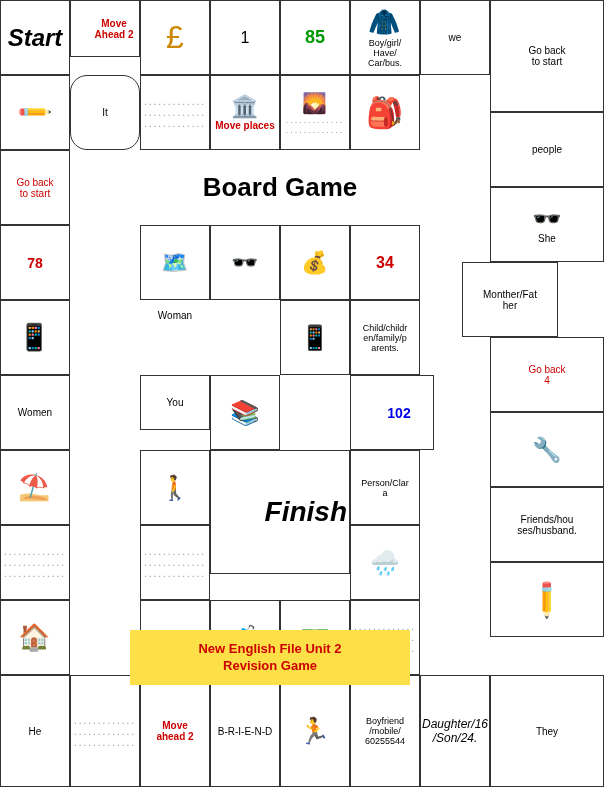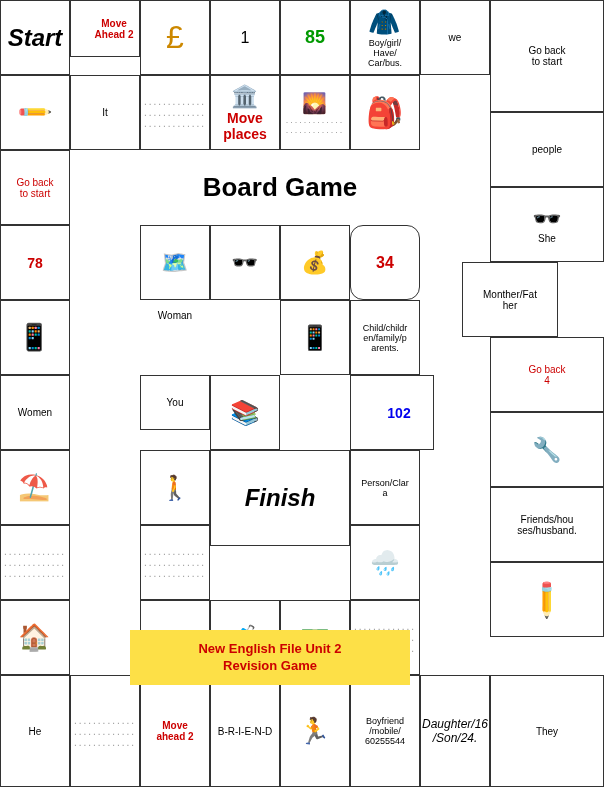--- a/index.html
+++ b/index.html
@@ -110,31 +110,31 @@
   </div>
 
   <div class="c" style="left:490px;top:0;width:114px;height:112px;">
     <span>Go back<br>to start</span>
   </div>
 
   <div class="c" style="left:0;top:75px;width:70px;height:75px;">
     <div style="font-size:22px;transform:rotate(-45deg);">✏️</div>
   </div>
 
-  <div class="c" style="left:70px;top:75px;width:70px;height:75px;">
+  <div class="c" style="left:70px;top:75px;width:70px;height:75px;border-radius:17px;">
     <span>It</span>
   </div>
 
   <div class="c" style="left:140px;top:75px;width:70px;height:75px;">
     <span class="dots">.............<br>.............<br>.............</span>
   </div>
 
   <div class="c" style="left:210px;top:75px;width:70px;height:75px;">
     <div style="font-size:22px;">🏛️</div>
-    <span class="red bold" style="font-size:14px;">Move places</span>
+    <span class="red bold" style="font-size:10px;">Move places</span>
   </div>
 
   <div class="c" style="left:280px;top:75px;width:70px;height:75px;">
     <span style="font-size:20px;">🌄</span>
     <span class="dots" style="font-size:9px;">.............<br>.............</span>
   </div>
 
   <div class="c" style="left:350px;top:75px;width:70px;height:75px;">
     <span style="font-size:30px;">🎒</span>
   </div>
@@ -233,21 +233,21 @@
   </div>
 
   <div class="c" style="left:210px;top:225px;width:70px;height:75px;">
     <span style="font-size:22px;">🕶️</span>
   </div>
 
   <div class="c" style="left:280px;top:225px;width:70px;height:75px;">
     <span style="font-size:22px;">💰</span>
   </div>
 
-  <div class="c" style="left:350px;top:225px;width:70px;height:75px;border-radius:13px;">
+  <div class="c" style="left:350px;top:225px;width:70px;height:75px;">
     <span class="red bold" style="font-size:16px;">34</span>
   </div>
 
   <div class="c no-border" style="left:140px;top:300px;width:70px;height:30px;border:none;">
     <span>Woman</span>
   </div>
 
   <div class="c" style="left:350px;top:300px;width:70px;height:75px;">
     <span style="font-size:9px;">Child/childr<br>en/family/p<br>arents.</span>
   </div>
@@ -265,21 +265,21 @@
   </div>
 
   <div class="c" style="left:350px;top:375px;width:84px;height:75px;padding-left:16px;">
     <span class="blue bold" style="font-size:14px;">102</span>
   </div>
 
   <div class="c" style="left:140px;top:450px;width:70px;height:75px;">
     <span style="font-size:24px;">🚶</span>
   </div>
 
-  <div class="c finish-cell" style="left:210px;top:450px;width:140px;height:96px;font-size:24px;font-weight:bold;font-style:italic;">
+  <div class="c finish-cell" style="left:210px;top:450px;width:140px;height:124px;font-size:28px;font-weight:bold;font-style:italic;align-items:flex-end;">
     <span>Finish</span>
   </div>
 
   <div class="c" style="left:350px;top:450px;width:70px;height:75px;">
     <span style="font-size:9px;">Person/Clar<br>a</span>
   </div>
 
   <div class="c" style="left:140px;top:525px;width:70px;height:75px;">
     <span class="dots">.............<br>.............<br>.............</span>
   </div>

